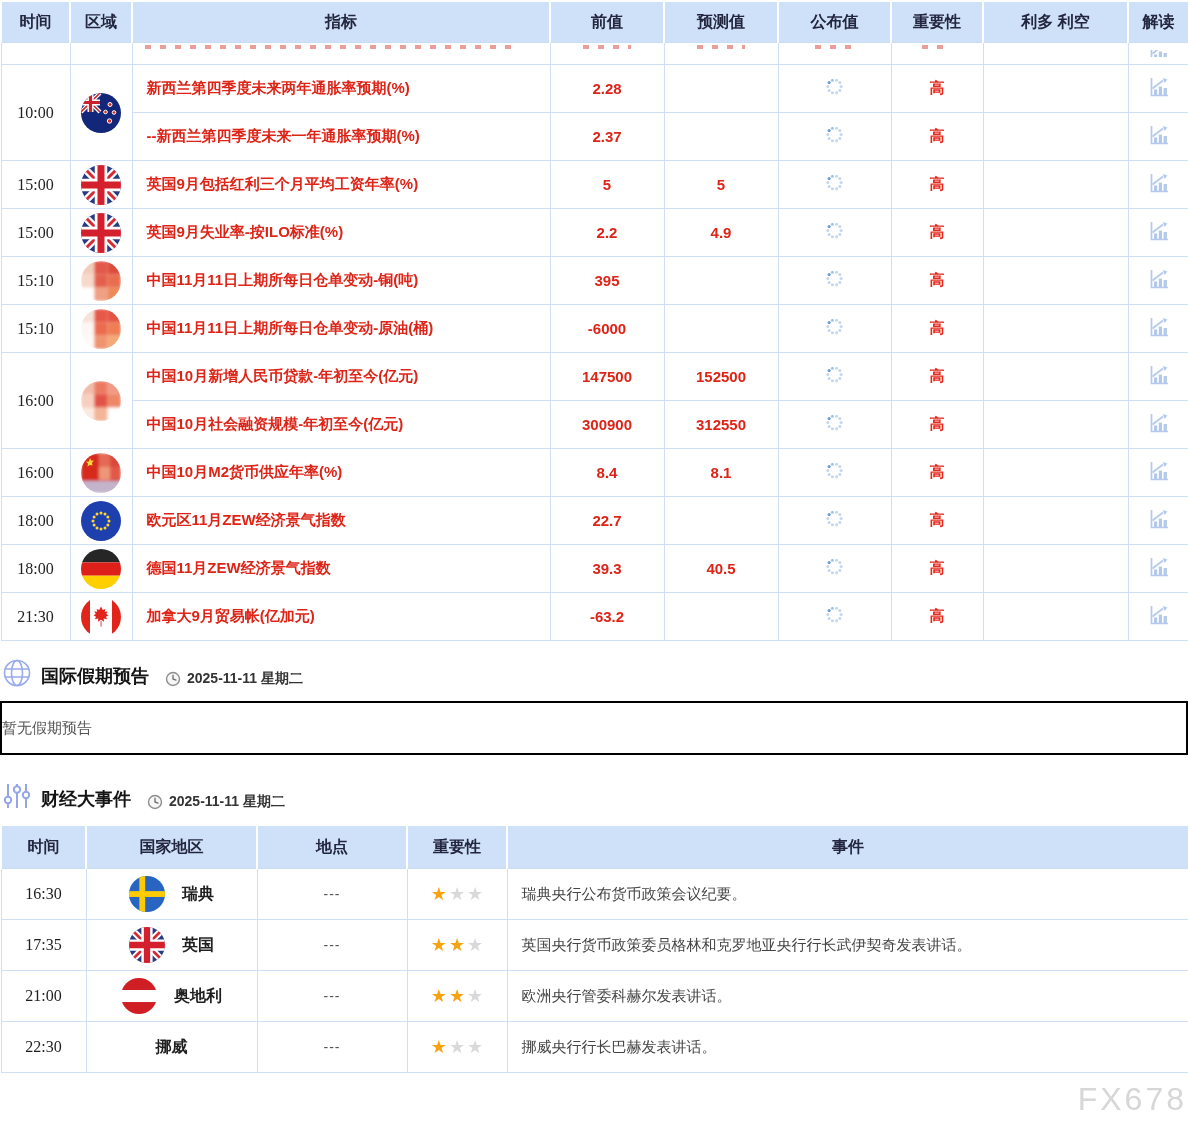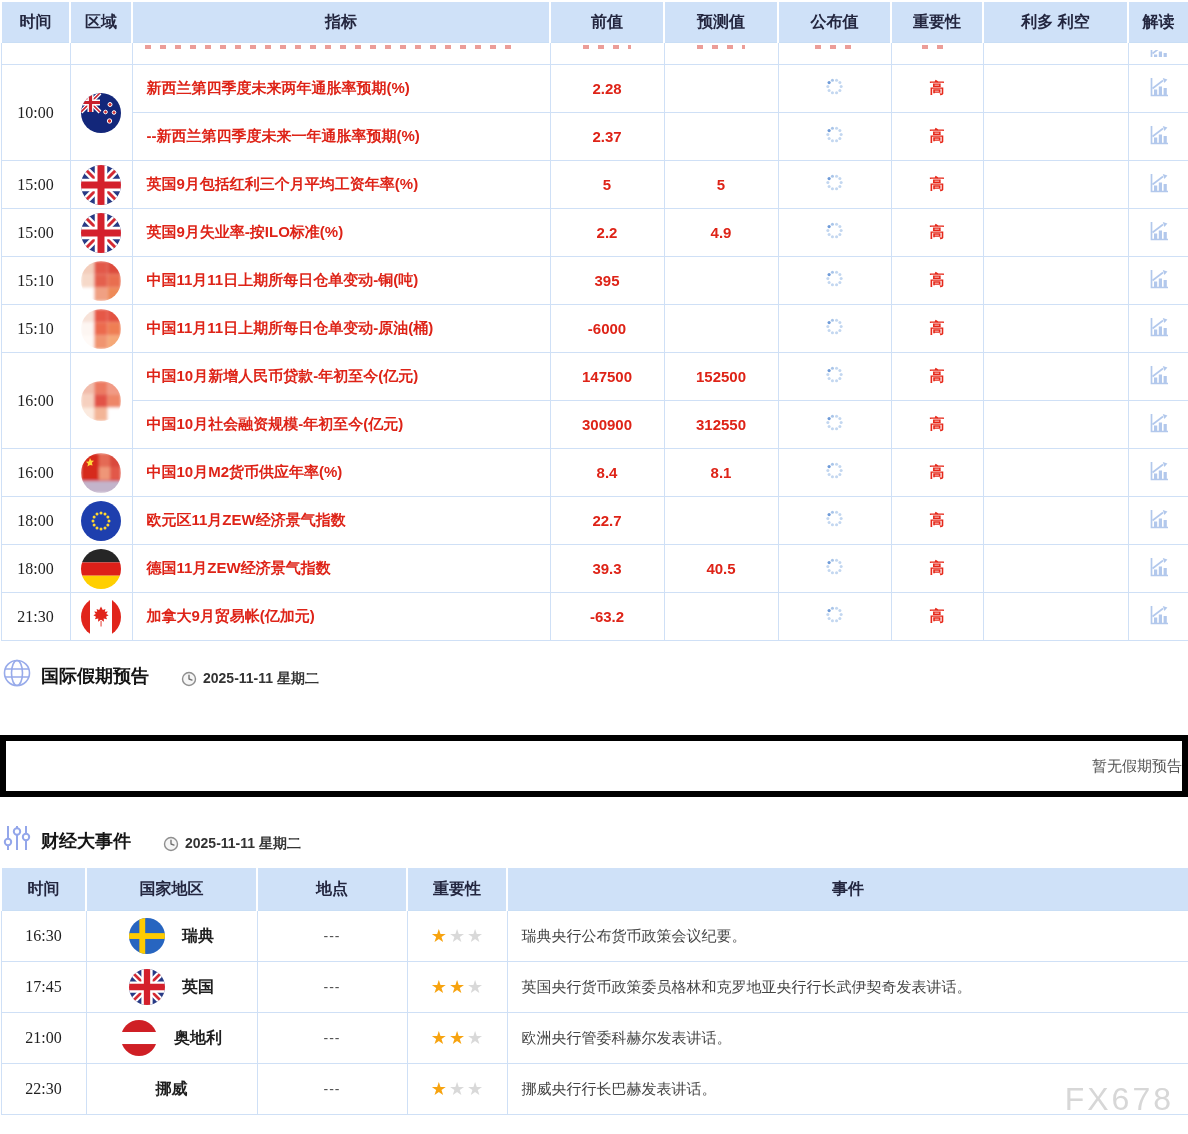--- a/index.html
+++ b/index.html
@@ -23,40 +23,40 @@
   
   .partial-row td{vertical-align:top;}
   .dash-strip{height:4px;margin-top:2px;
      background:repeating-linear-gradient(90deg,rgba(216,60,50,.5) 0 6px,transparent 6px 15px);}
   .clip-ic{display:inline-block;width:24px;height:7px;overflow:hidden;}
   .clip-ic svg{margin-top:-17px;}
   
   .sec{display:flex;align-items:flex-end;padding:17px 0 13px 2px;}
   .sec .sec-icon{width:30px;height:30px;margin-right:9px;flex:none;}
   .sec-title{font-size:18px;font-weight:700;color:#141414;}
-  .sec-date{display:flex;align-items:center;margin-left:32px;color:#333;font-weight:700;font-size:14px;}
+  .sec-date{display:flex;align-items:center;margin-left:16px;color:#333;font-weight:700;font-size:14px;}
   .sec-date svg{width:16px;height:16px;margin-right:6px;}
   
-  .holiday-box{border:6px solid #000000;height:50px;display:flex;align-items:center;
-      justify-content:flex-end;color:#555;font-size:15px;margin-top:34px;}
+  .holiday-box{border:2px solid #000000;height:50px;display:flex;align-items:center;
+      justify-content:flex-start;color:#555;font-size:15px;}
   
   .ev th{background:#cfe1f8;border:2px solid #fff;border-bottom:1px solid #c9def5;
          color:#23263f;font-size:16px;font-weight:700;height:42px;padding:0;}
   .ev td{border:1px solid #cfe0f6;padding:0;vertical-align:middle;background:#fff;}
   .ev tr.data-row{height:51px;margin-left:30px;}
   .country{display:flex;align-items:center;justify-content:center;gap:17px;
            font-weight:700;color:#1f1f1f;font-size:16px;}
   .country .flag{width:36px;height:36px;}
   .loc{color:#555;text-align:center;font-size:14px;letter-spacing:1px;}
   .stars-cell{text-align:center;}
   .star{font-size:18px;color:#d9d9d9;padding:0 1px;}
   .star.on{color:#f7a30f;}
   .event-text{color:#454545;font-size:15px;text-align:left;padding-left:14px !important;}
   
-  .watermark{position:absolute;right:14px;bottom:16px;font-size:32px;color:#d7d7d7;
+  .watermark{position:absolute;right:1px;bottom:16px;font-size:32px;color:#d7d7d7;
       letter-spacing:3px;font-family:"Liberation Sans",sans-serif;margin-left:19px;}
 </style>
 </head>
 <body>
 
 <svg width="0" height="0" style="position:absolute">
   <defs>
     <clipPath id="circ40">
         <circle cx="20" cy="20" r="20"></circle>
       </clipPath>
@@ -569,21 +569,21 @@
               </svg>
             </span>
             <span>瑞典</span>
           </div>
         </td>
     <td class="loc">---</td>
     <td class="stars-cell"><span class="star on">★</span><span class="star">★</span><span class="star">★</span></td>
     <td class="event-text">瑞典央行公布货币政策会议纪要。</td>
   </tr>
   <tr class="data-row">
-    <td class="t-time">17:45</td>
+    <td class="t-time">17:35</td>
     <td>
           <div class="country">
             <span class="flag">
               <svg width="36" height="36" viewBox="0 0 40 40">
                 <use href="#flag-uk"></use>
               </svg>
             </span>
             <span>英国</span>
           </div>
         </td>

